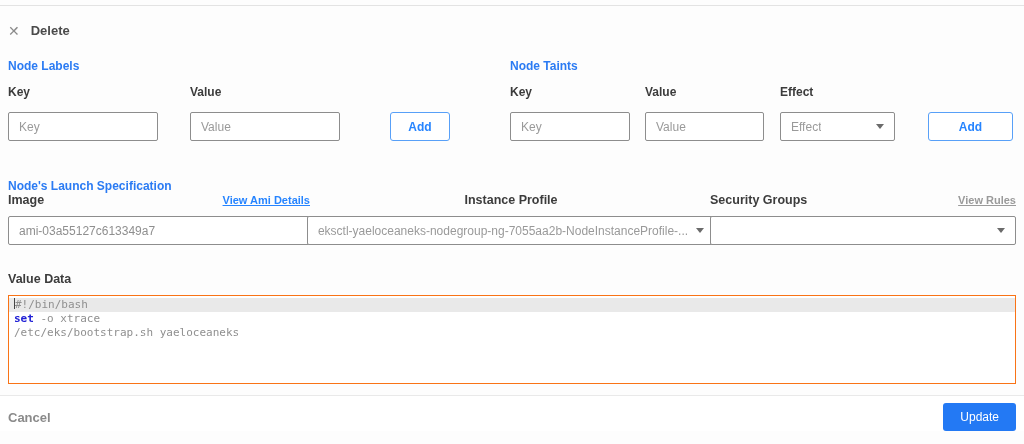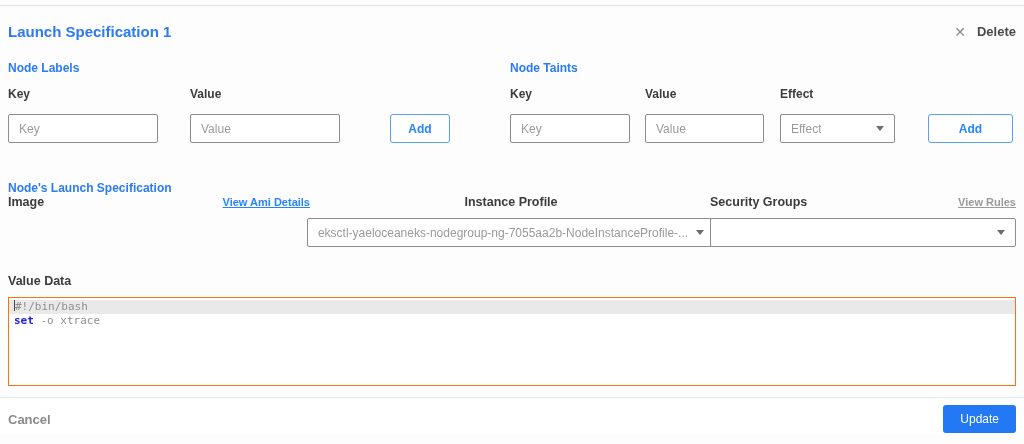--- a/index.html
+++ b/index.html
@@ -100,21 +100,20 @@
   }
 </style>
 </head>
 <body>
 
 <div class="top-divider"></div>
 
 <div class="content">
 
   <div class="header">
-    <div class="page-title">Launch Specification 1</div>
     <div class="delete-action">
       <span class="close-icon">✕</span>
       <span class="delete-label">Delete</span>
     </div>
   </div>
 
   <div class="columns">
     <div class="col-left">
       <div class="section-title">Node Labels</div>
       <div class="field-row">
@@ -153,20 +152,21 @@
     </div>
   </div>
 
   <div class="section-title launch-spec-title">Node's Launch Specification</div>
   <div class="spec-row">
     <div class="spec-group sg-image">
       <div class="spec-label-row">
         <span class="spec-label">Image</span>
         <span class="link-blue">View Ami Details</span>
       </div>
+      <input type="text" class="text-input" value="ami-03a55127c613349a7" style="">
     </div>
 
     <div class="spec-group sg-profile">
       <div class="spec-label-row">
         <span class="spec-label">Instance Profile</span>
       </div>
       <div class="select">
         <span class="select-value">eksctl-yaeloceaneks-nodegroup-ng-7055aa2b-NodeInstanceProfile-...</span>
         <span class="caret"></span>
       </div>
@@ -182,20 +182,21 @@
         <span class="caret"></span>
       </div>
     </div>
   </div>
 
   <div class="user-data">
     <div class="user-data-label">Value Data</div>
     <div class="code-editor" id="code-editor">
         <div class="code-line highlight"><span class="code-cursor"></span><span class="tok-plain">#!/bin/bash</span></div>
         <div class="code-line"><span class="tok-keyword">set</span><span class="tok-plain"> -o xtrace</span></div>
+        <div class="code-line"><span class="tok-plain">/etc/eks/bootstrap.sh yaeloceaneks</span></div>
       </div>
   </div>
 
 </div>
 
 <div class="footer-divider"></div>
 <div class="footer">
   <span class="cancel-label">Cancel</span>
   <button class="update-btn">Update</button>
 </div>

